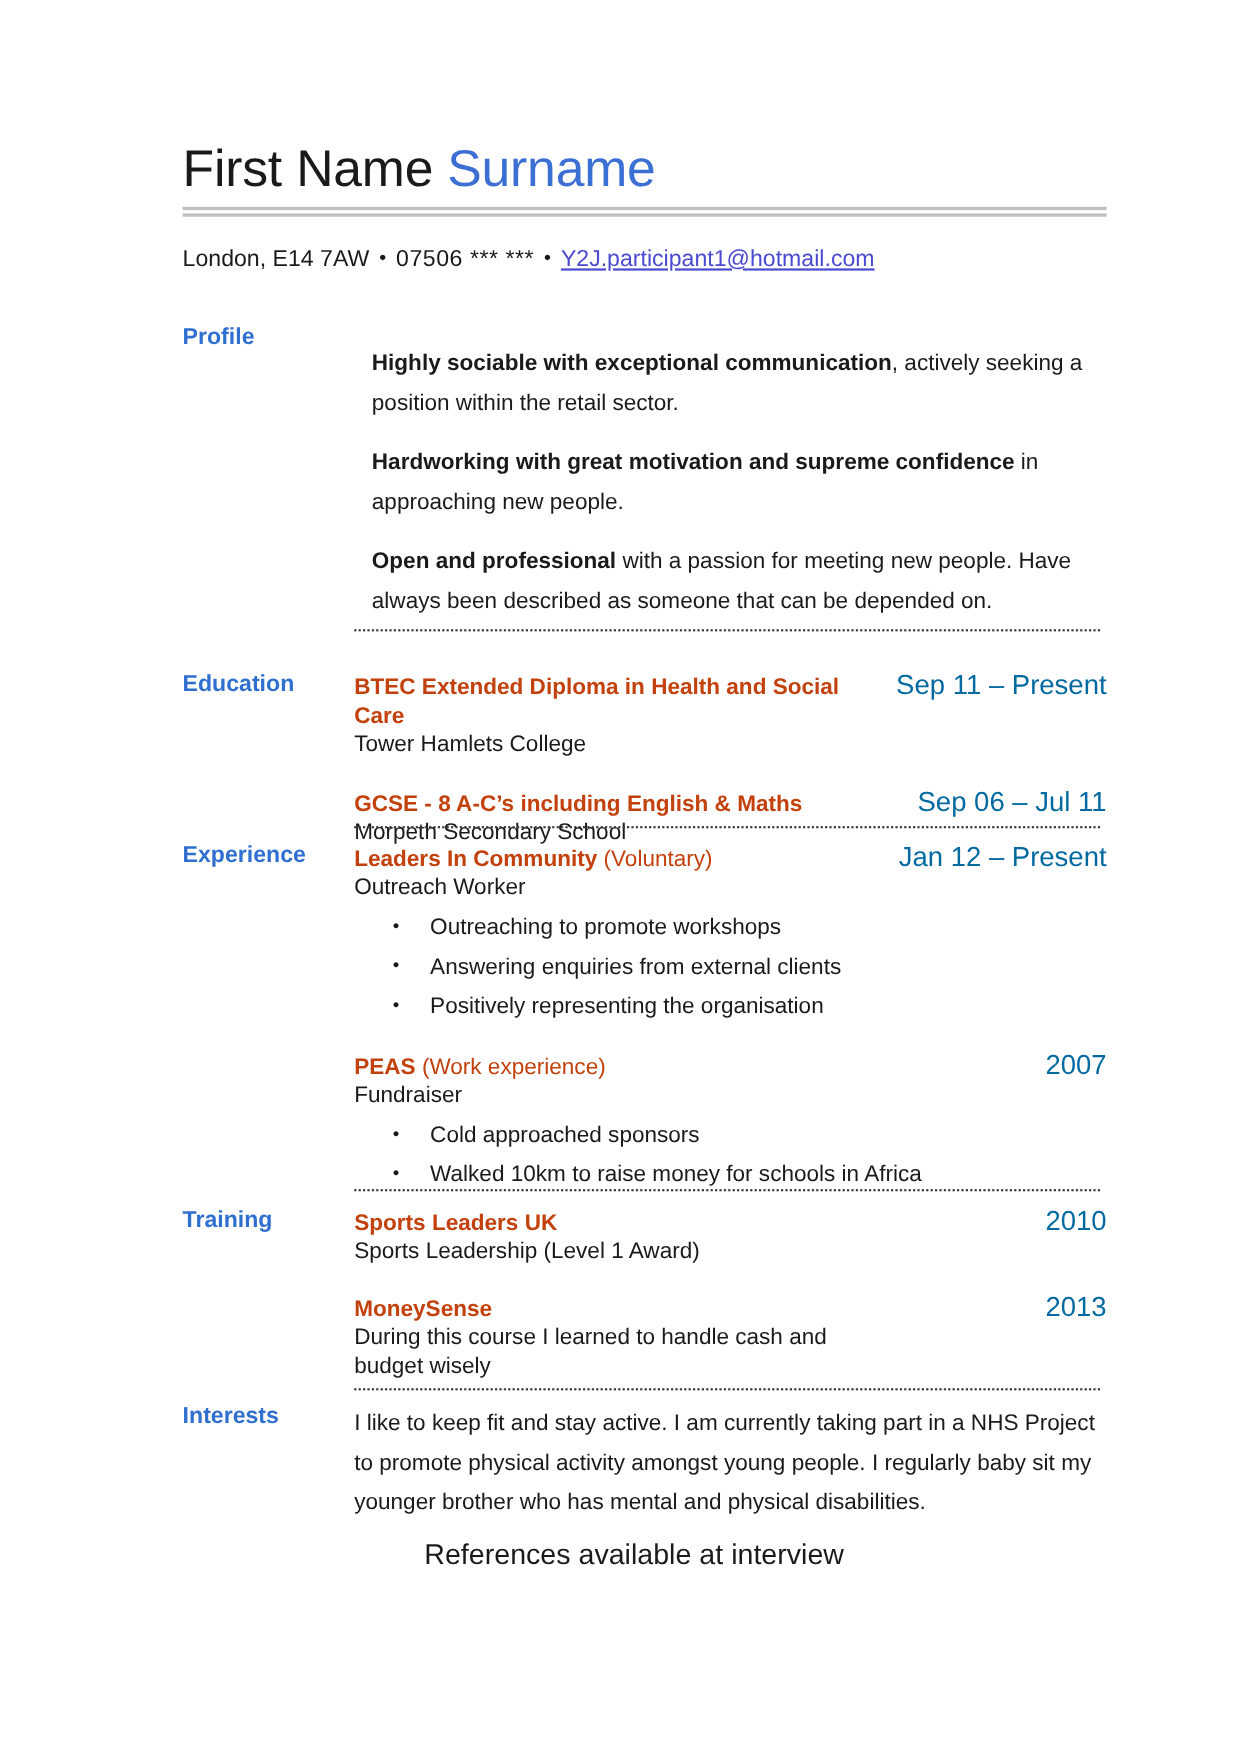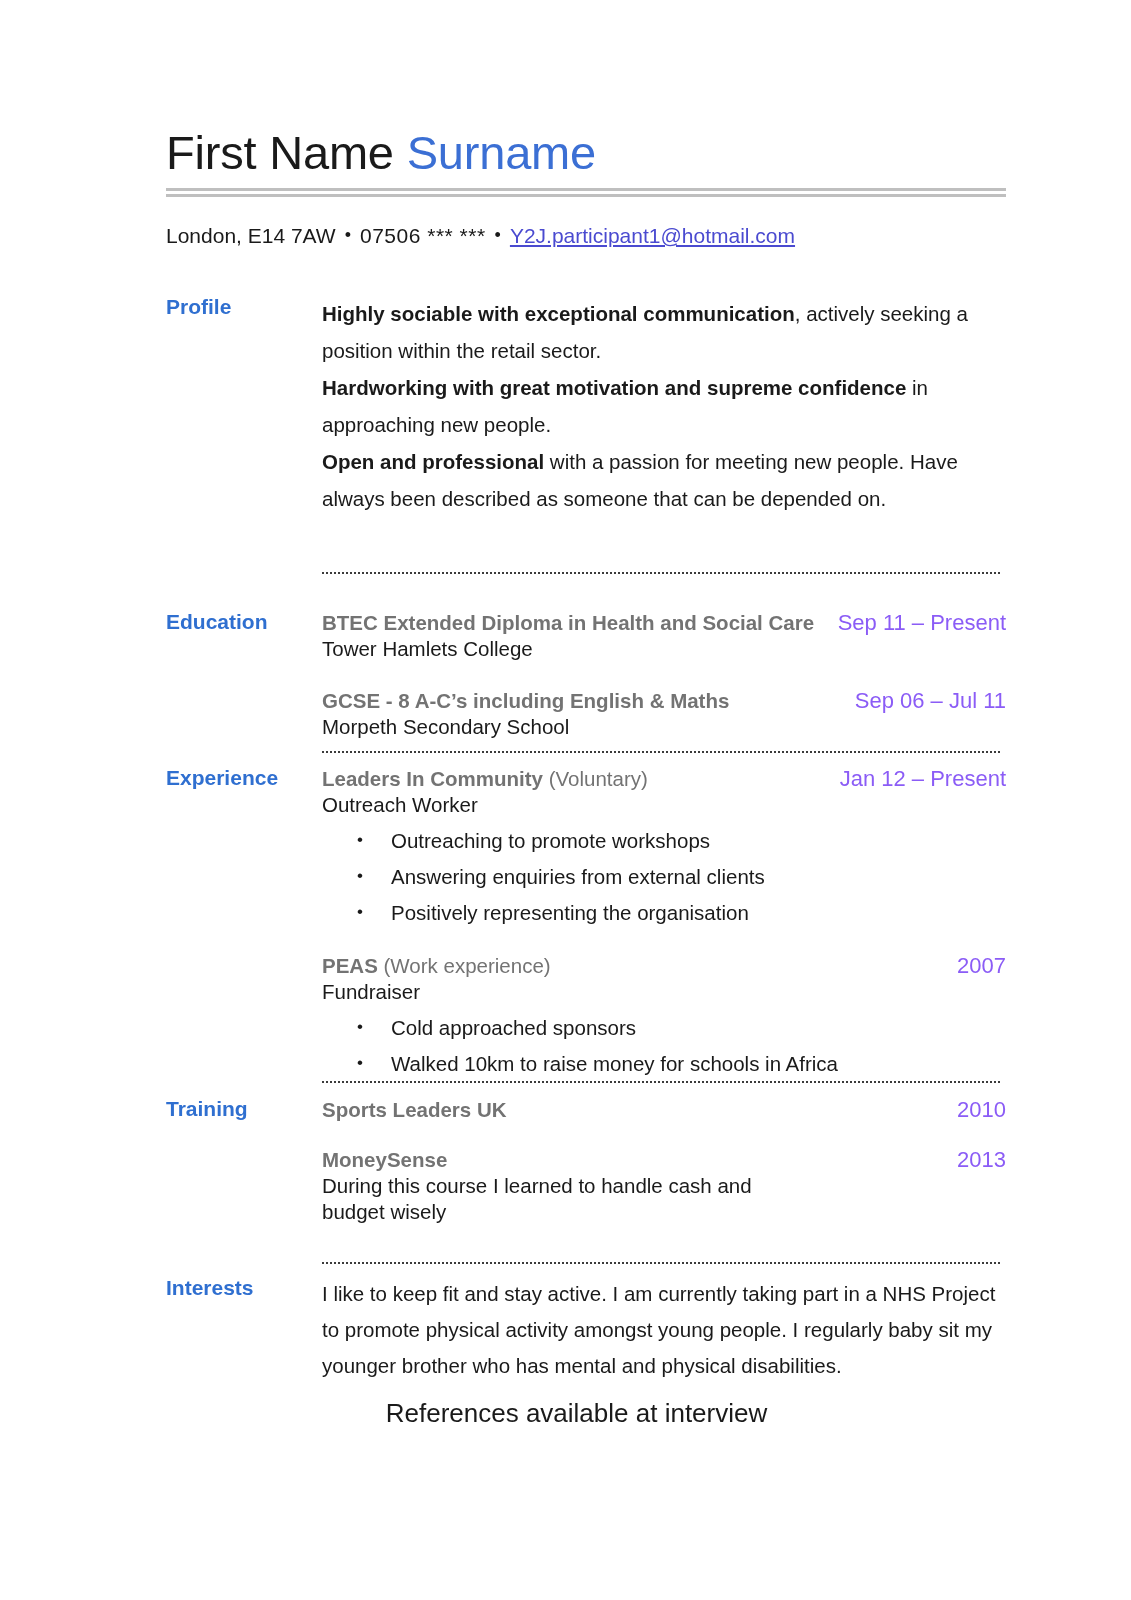--- a/index.html
+++ b/index.html
@@ -110,45 +110,45 @@
     left: 322px;
     width: 678px;
     border-top: 2px dotted #3b3b3b;
     height: 0;
   }
 
   
   .profile-p {
     font-size: 20.5px;
     line-height: 37px;
-    margin: 0;
+    margin: 16px;
     color: #1a1a1a;
   }
   .profile-p b { font-weight: bold; }
 
   
   .entry {
     position: relative;
     margin: 0;
   }
   .entry-head {
     display: flex;
     justify-content: space-between;
     align-items: baseline;
     font-size: 20.5px;
     line-height: 26px;
   }
-  .entry-title { font-weight: bold; color: #737373; }
+  .entry-title { font-weight: bold; color: #c2410c; }
   .entry-title .light { font-weight: normal; }
   .entry-date {
     font-weight: normal;
-    color: #8b5cf6;
+    color: #0369a1;
     white-space: nowrap;
     padding-left: 14px;
-    font-size: 22px;
+    font-size: 25px;
   }
   .entry-sub {
     font-size: 20.5px;
     line-height: 26px;
     color: #1a1a1a;
   }
   ul.bullets {
     margin: 0;
     padding: 0;
     list-style: none;
@@ -277,20 +277,21 @@
 
   <div class="section" style="top:1097px;">
     <div class="sect-label">Training</div>
     <div class="sect-body">
 
       <div class="entry">
         <div class="entry-head">
           <span class="entry-title">Sports Leaders UK</span>
           <span class="entry-date">2010</span>
         </div>
+        <div class="entry-sub">Sports Leadership (Level 1 Award)</div>
       </div>
 
       <div class="entry" style="margin-top:24px;">
         <div class="entry-head">
           <span class="entry-title">MoneySense</span>
           <span class="entry-date">2013</span>
         </div>
         <div class="entry-sub" style="padding-right:200px;">During this course I learned to handle cash and budget wisely</div>
       </div>
 

